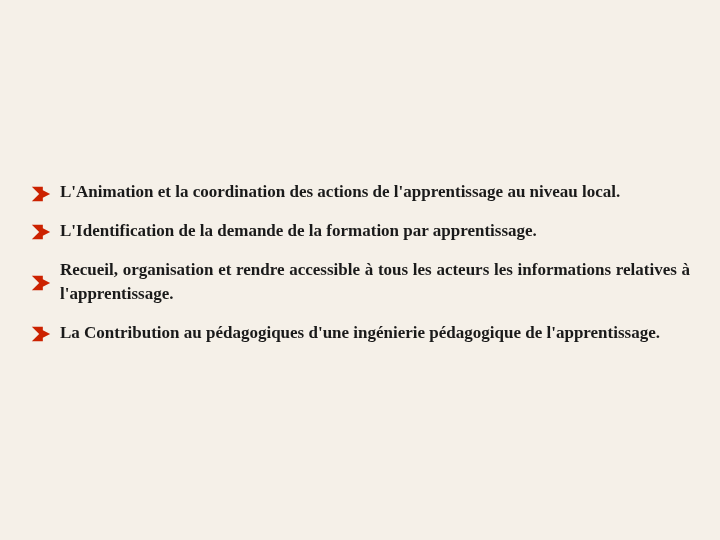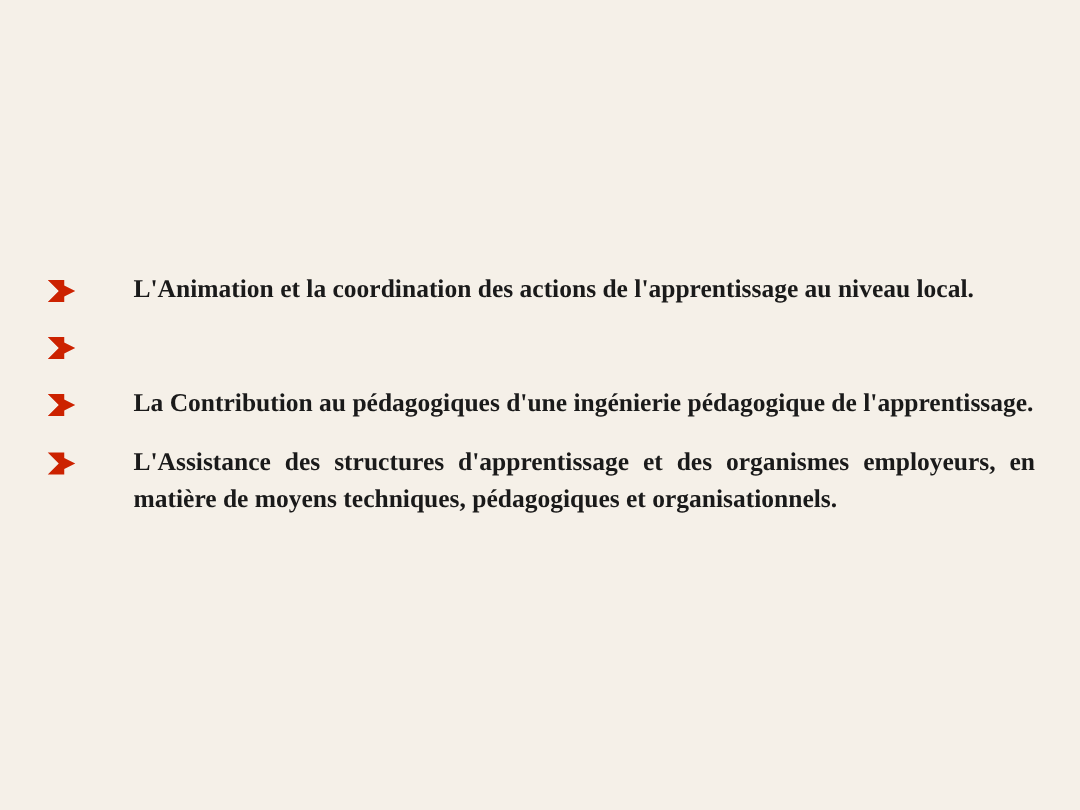--- a/index.html
+++ b/index.html
@@ -19,23 +19,22 @@
       justify-content: center;
     }
 
     .main-container {
       width: 680px;
       padding: 20px 10px;
     }
 
     .bullet-item {
       display: flex;
-      align-items: flex-start;
+      align-items: center;
       margin-bottom: 14px;
-      gap: 29px;
     }
 
     .arrow-icon {
       flex-shrink: 0;
       margin-right: 8px;
       margin-top: 2px;
       width: 22px;
       height: 22px;
     }
 
@@ -65,33 +64,34 @@
     </span>
     <span class="bullet-text">L'Animation et la coordination des actions de l'apprentissage au niveau local.</span>
   </div>
 
   <div class="bullet-item">
     <span class="arrow-icon">
       <svg viewBox="0 0 24 24" xmlns="http://www.w3.org/2000/svg">
         <polygon points="2,4 14,4 14,8 22,12 14,16 14,20 2,20 10,12" fill="#cc2200"></polygon>
       </svg>
     </span>
+    <span class="bullet-text">L'Identification de la demande de la formation par apprentissage.</span>
   </div>
 
+  <div class="bullet-item">
+    <span class="arrow-icon">
+      <svg viewBox="0 0 24 24" xmlns="http://www.w3.org/2000/svg">
+        <polygon points="2,4 14,4 14,8 22,12 14,16 14,20 2,20 10,12" fill="#cc2200"></polygon>
+      </svg>
+    </span>
+    <span class="bullet-text">Recueil, organisation et rendre accessible à tous les acteurs les informations relatives à l'apprentissage.</span>
+  </div>
 
   <div class="bullet-item">
     <span class="arrow-icon">
       <svg viewBox="0 0 24 24" xmlns="http://www.w3.org/2000/svg">
         <polygon points="2,4 14,4 14,8 22,12 14,16 14,20 2,20 10,12" fill="#cc2200"></polygon>
       </svg>
     </span>
     <span class="bullet-text">La Contribution au pédagogiques d'une ingénierie pédagogique de l'apprentissage.</span>
   </div>
 
-  <div class="bullet-item">
-    <span class="arrow-icon">
-      <svg viewBox="0 0 24 24" xmlns="http://www.w3.org/2000/svg">
-        <polygon points="2,4 14,4 14,8 22,12 14,16 14,20 2,20 10,12" fill="#cc2200"></polygon>
-      </svg>
-    </span>
-    <span class="bullet-text">L'Assistance des structures d'apprentissage et des organismes employeurs, en matière de moyens techniques, pédagogiques et organisationnels.</span>
-  </div>
 </div>
 
 </body></html>

